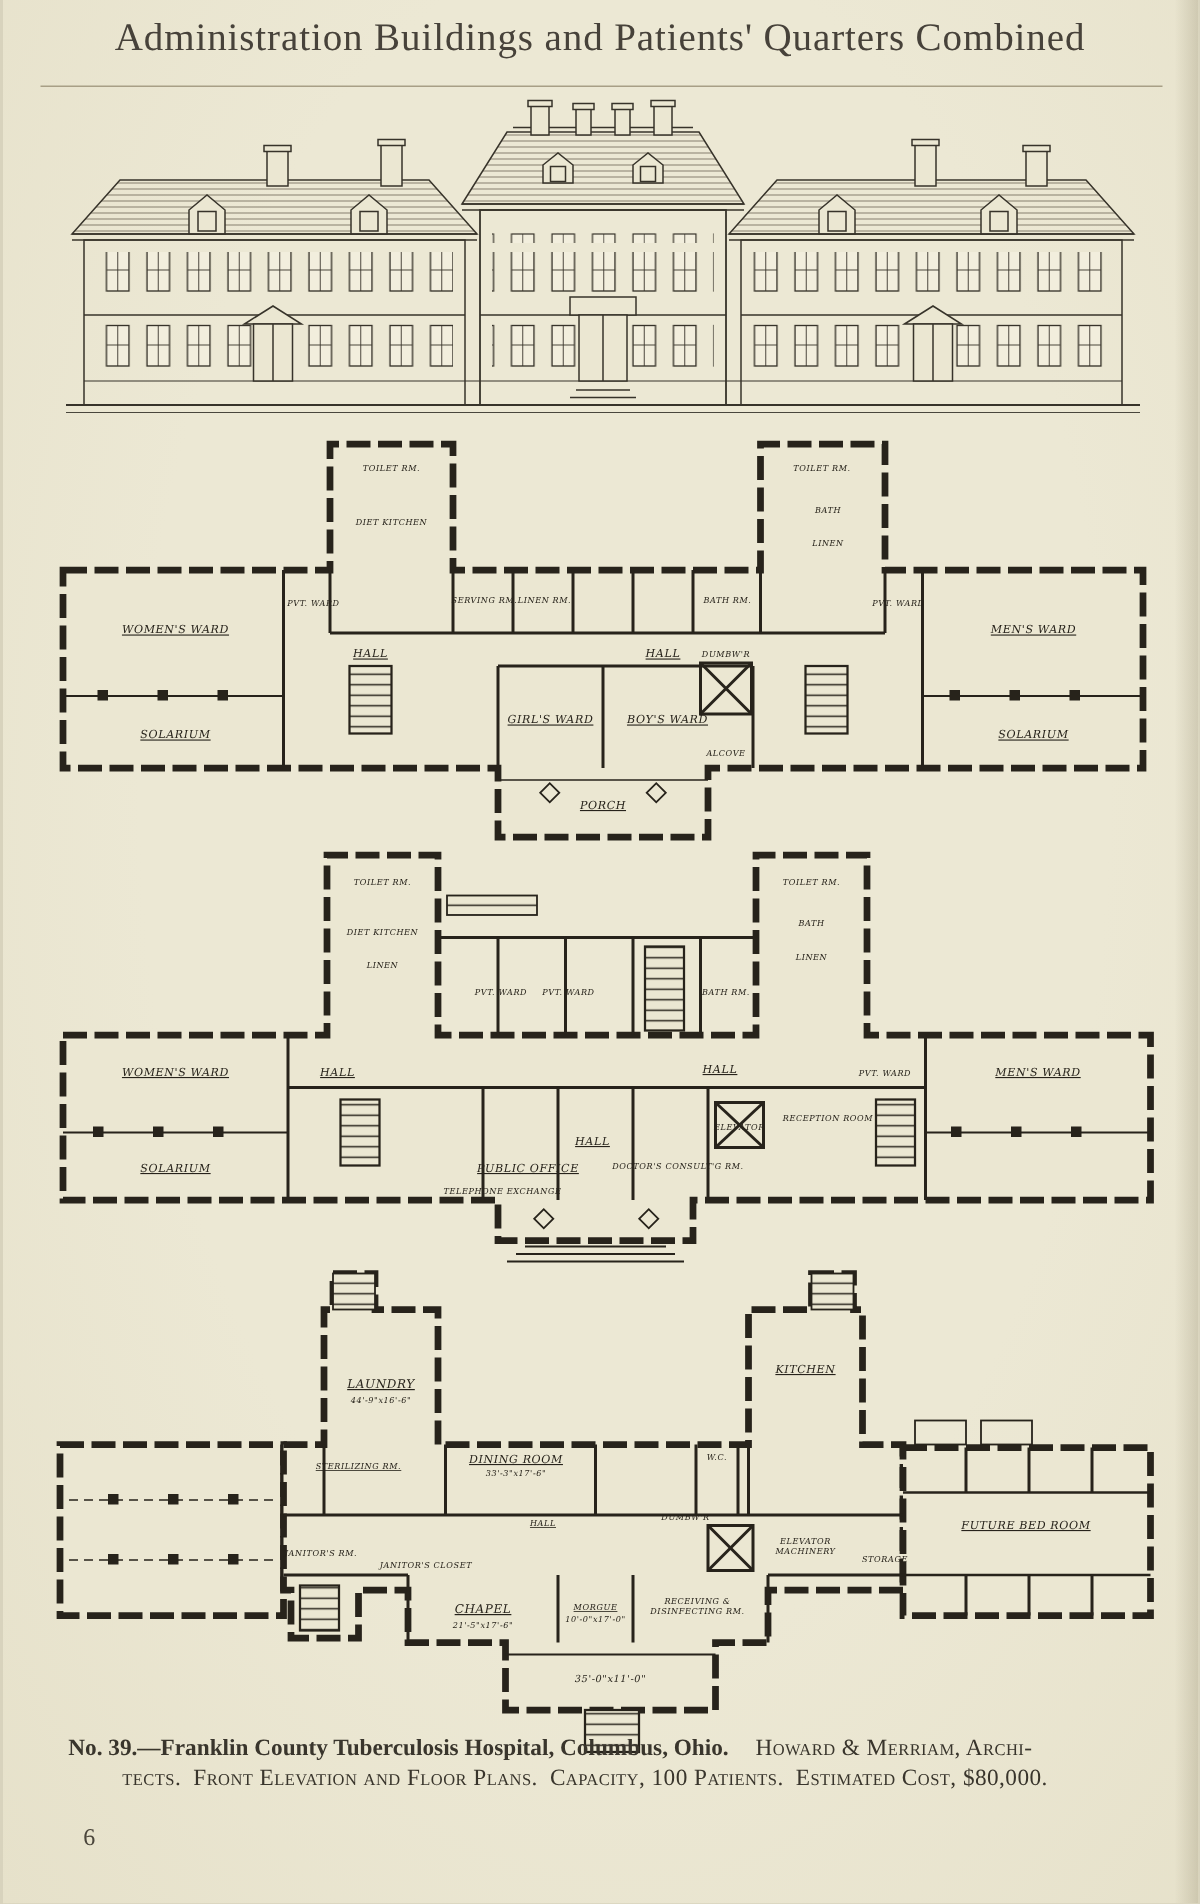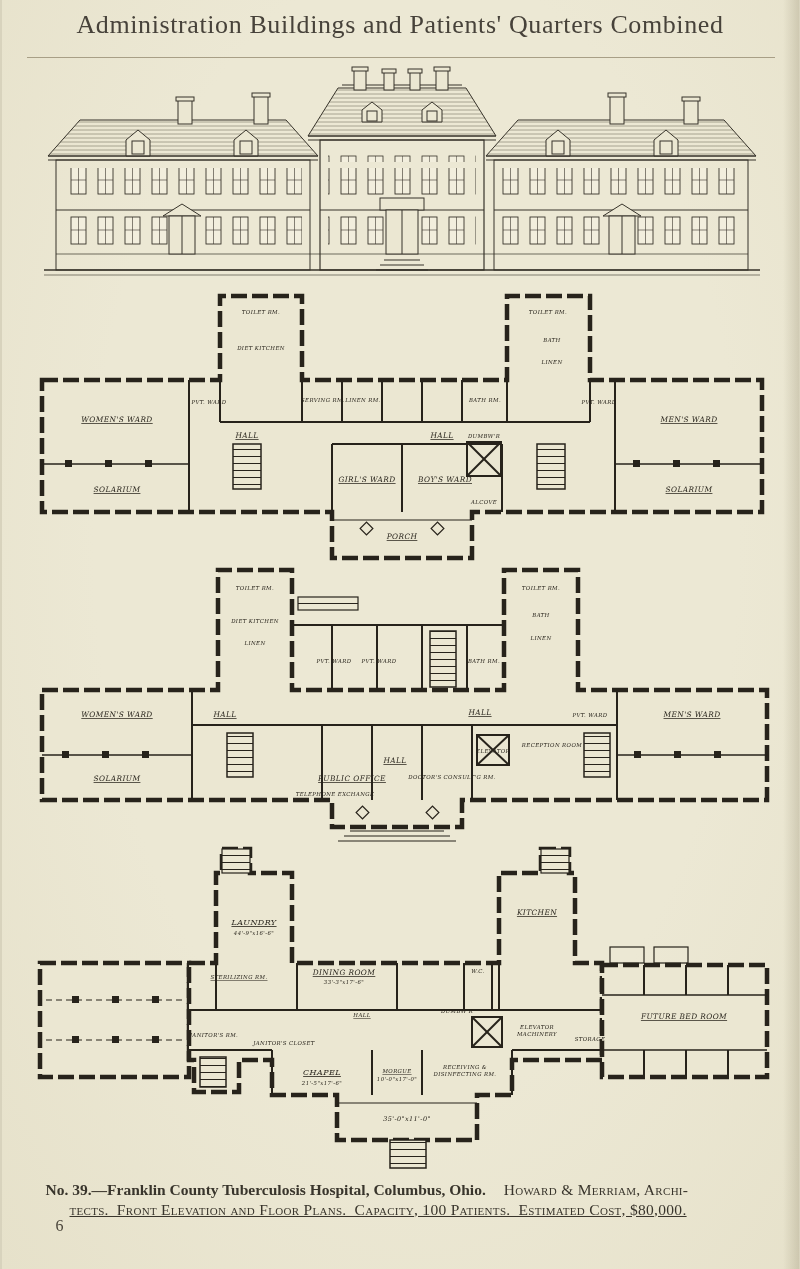--- a/index.html
+++ b/index.html
@@ -19,27 +19,27 @@
   }
   .rule{position:absolute;top:57px;left:25px;width:748px;height:0;border-top:1px solid #a89f86;}
   figure{margin:0;padding:0;position:absolute;}
   .fig-elevation{left:36px;top:64px;width:728px;height:222px;}
   .fig-plan2{left:35px;top:292px;width:730px;height:272px;}
   .fig-plan1{left:30px;top:565px;width:740px;height:283px;}
   .fig-basement{left:30px;top:845px;width:740px;height:330px;}
   svg{display:block;}
   .pl{font-family:"DejaVu Serif",serif;font-style:italic;fill:#27231b;text-anchor:middle;letter-spacing:.4px;}
   .caption{
-    position:absolute;left:44px;top:1180px;width:716px;margin:0;
+    position:absolute;left:44px;top:1156px;width:716px;margin:0;
     font-size:15.5px;line-height:19.5px;color:#39352c;
   }
   .cap-bold{font-weight:bold;}
   .cap-sc{font-variant:small-caps;letter-spacing:.3px;}
   .cap-gap{margin-left:14px;}
-  .cap-line2{display:block;margin-left:24px;text-decoration:underline;}
+  .cap-line2{display:block;margin-left:36px;}
   .folio{position:absolute;font-size:16px;color:#4a453b;}
   .folio-left{left:54px;top:1217px;}
   .folio-center{left:0;top:1272px;width:100%;text-align:center;}
 </style>
 </head>
 <body>
 
 <div class="page">
 
   <h1 class="title">Administration Buildings and Patients' Quarters Combined</h1>

